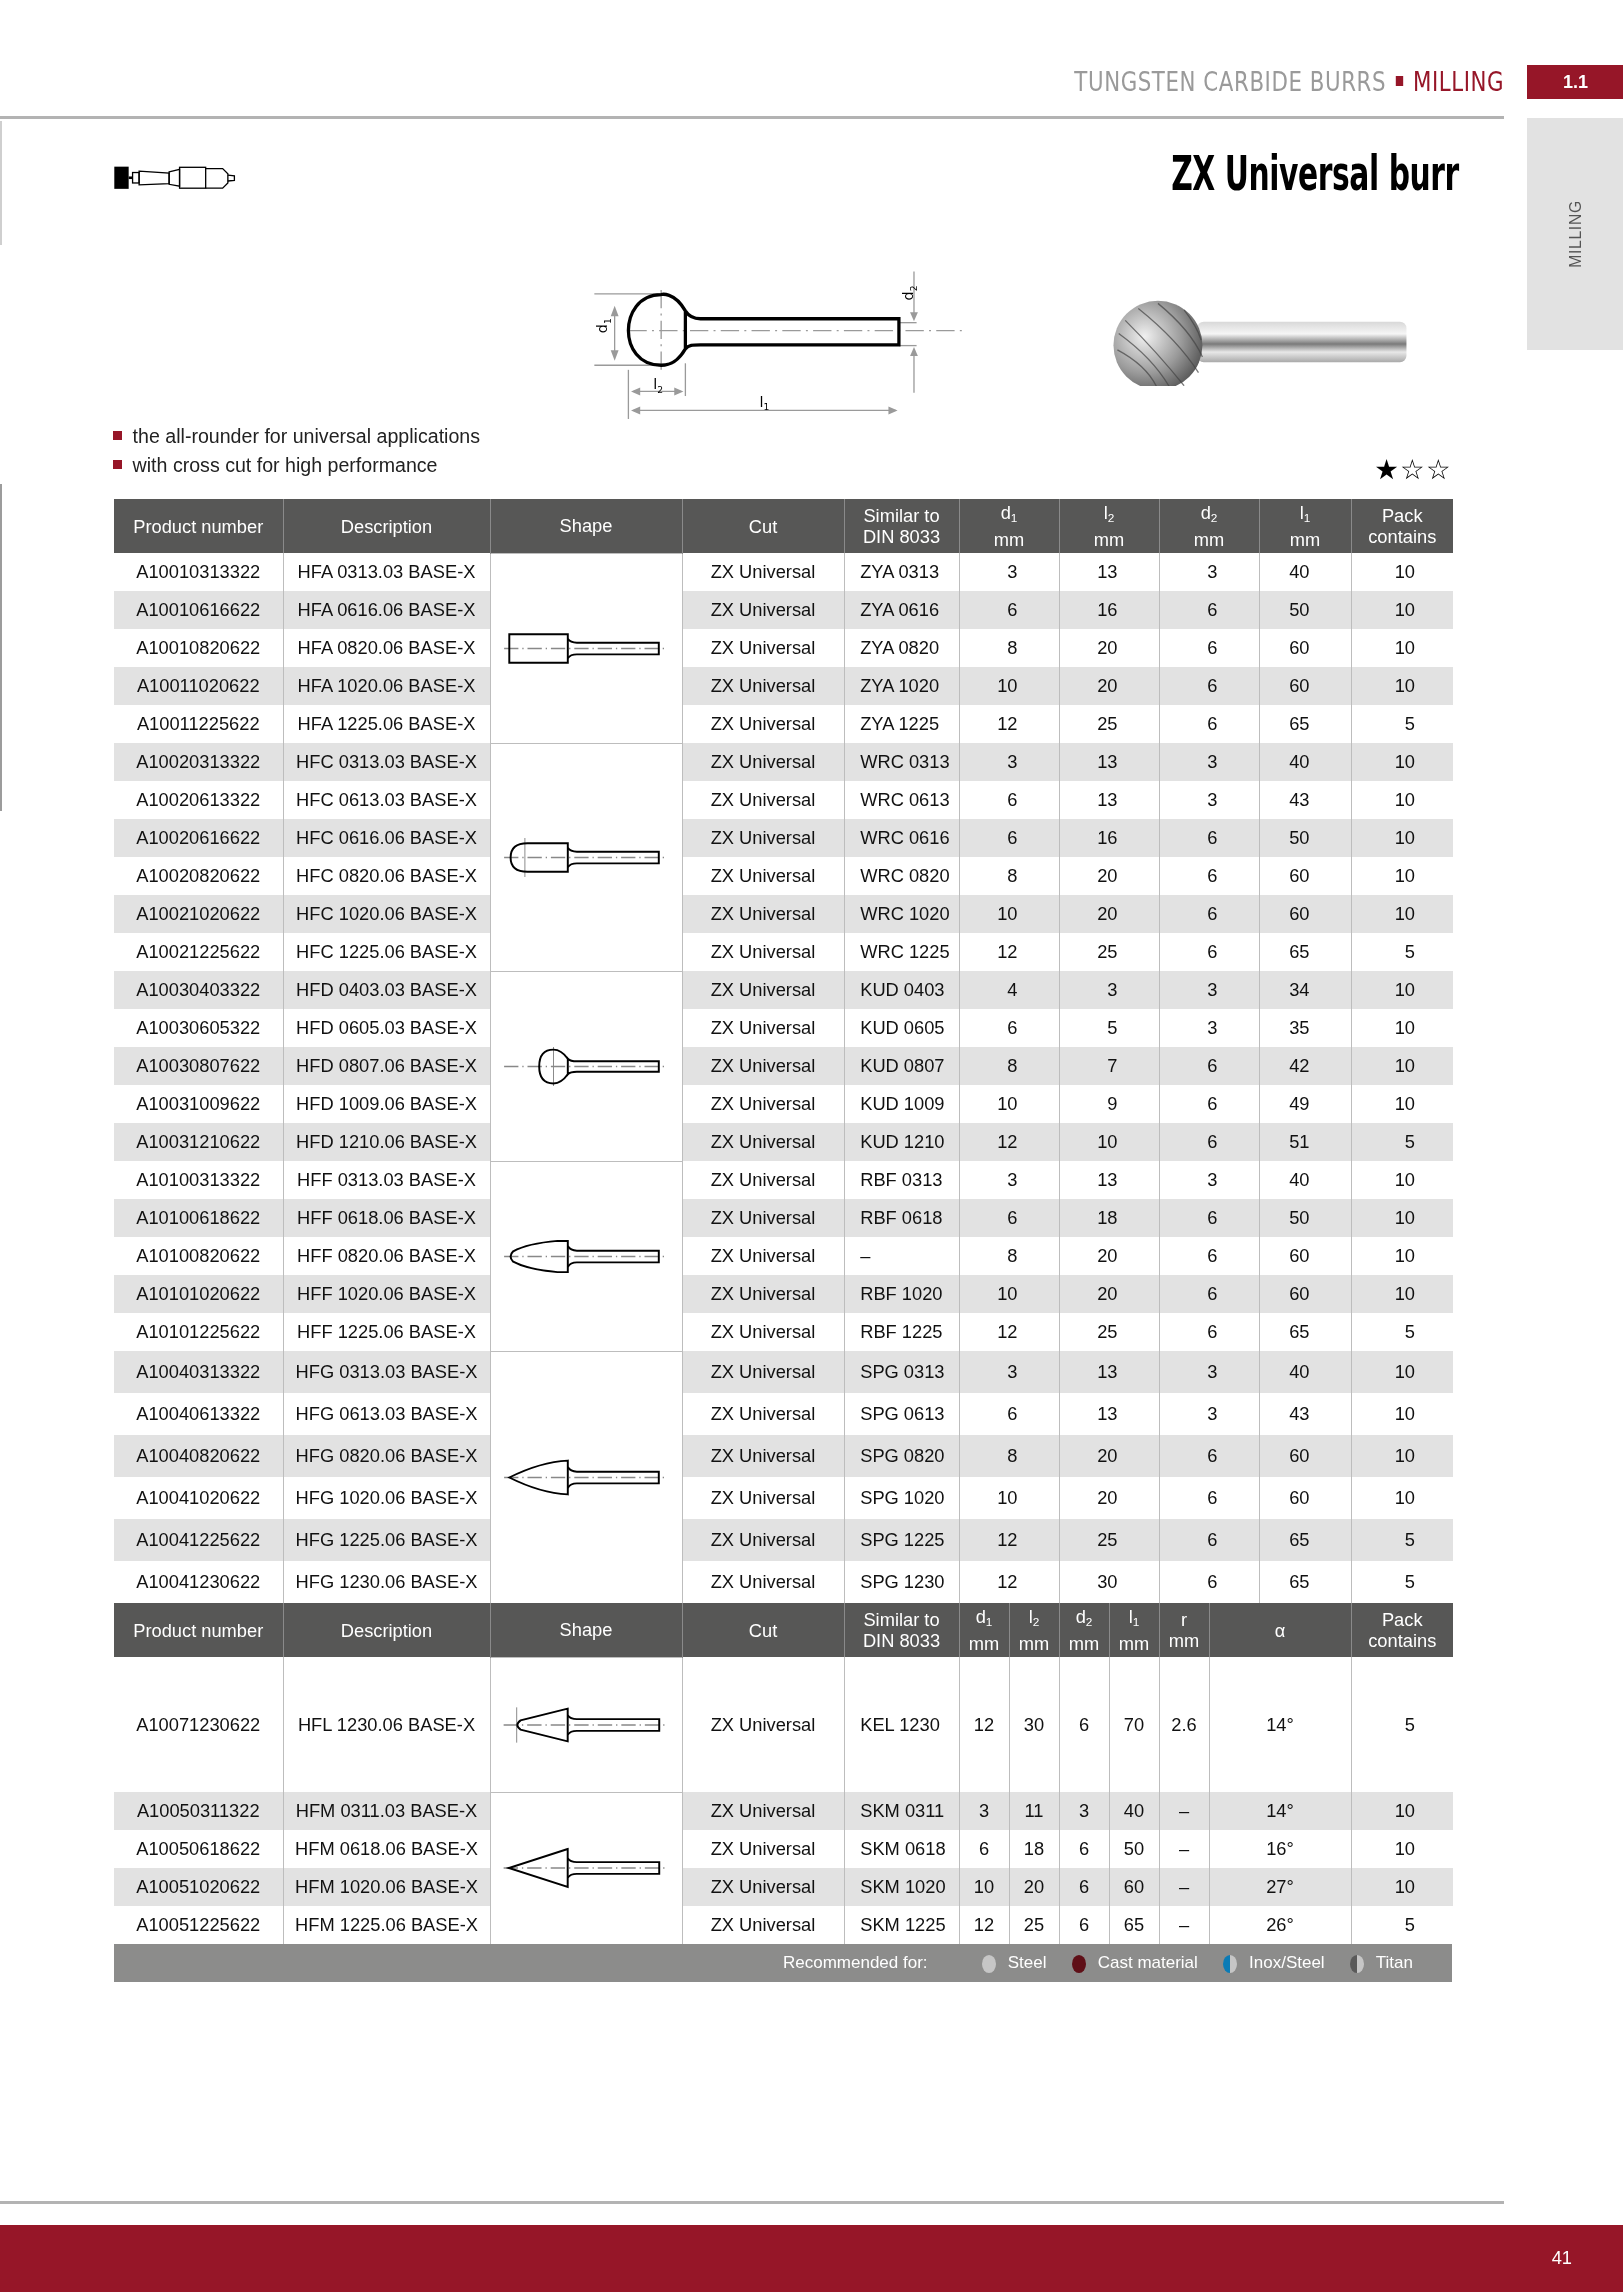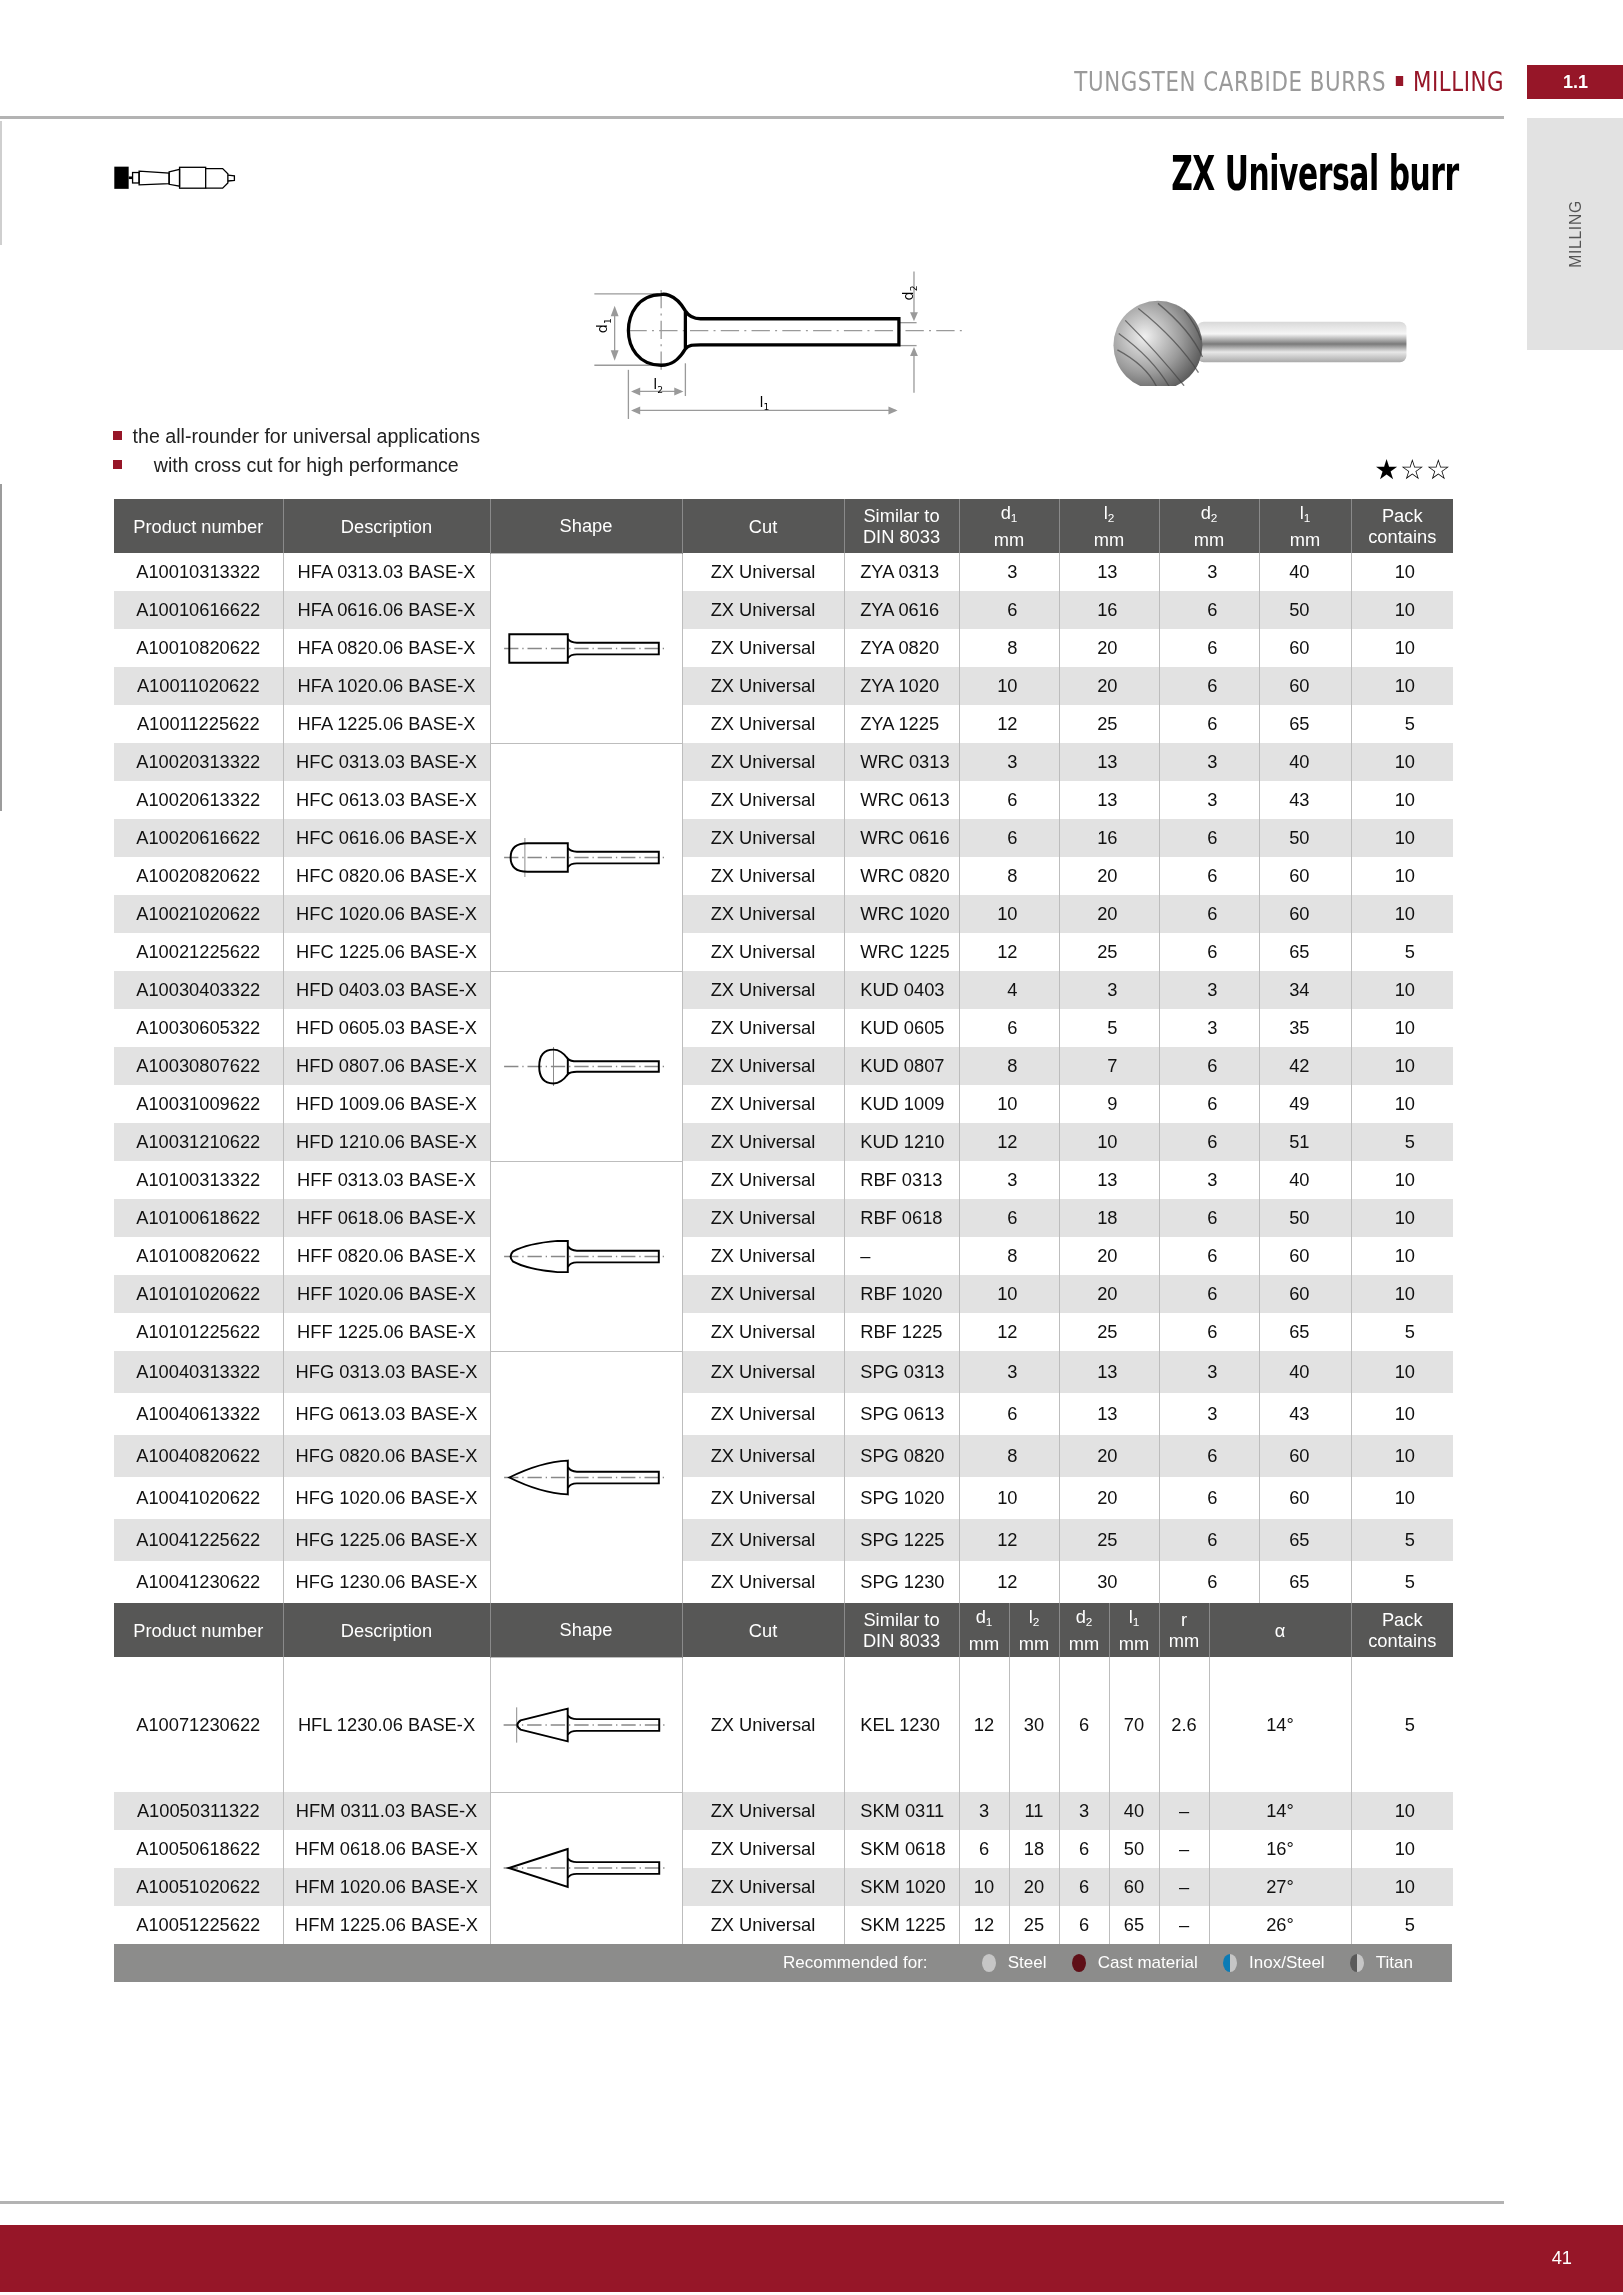--- a/index.html
+++ b/index.html
@@ -18,21 +18,21 @@
   .side-tab span { position: absolute; left: 50%; top: 50%; transform: translate(-50%, -50%) rotate(-90deg); font-size: 15.7px; color: #555; letter-spacing: 0.7px; white-space: nowrap; }
   .left-edge1 { position: absolute; left: 0; top: 121px; width: 2px; height: 124px; background: #cfcfcf; }
   .left-edge2 { position: absolute; left: 0; top: 484px; width: 2px; height: 327px; background: #9c9c9c; }
 
   
   .tool-icon { position: absolute; left: 113px; top: 164px; width: 124px; height: 27.5px; }
   .page-title { position: absolute; right: 164px; top: 145px; font-family: "DejaVu Sans", sans-serif; font-weight: bold; font-size: 48px; transform: scaleX(0.62); transform-origin: right center; white-space: nowrap; color: #000; letter-spacing: -0.7px; }
   .tech-drawing { position: absolute; left: 576px; top: 265px; width: 393px; height: 154px; }
   .product-photo { position: absolute; left: 1086px; top: 294px; width: 327px; height: 92px; }
 
-  .bullets { position: absolute; left: 113px; top: 422px; list-style: none; text-align: center; }
+  .bullets { position: absolute; left: 113px; top: 422px; list-style: none; }
   .bullets li { font-size: 19.6px; color: #222; line-height: 29px; height: 29px; position: relative; padding-left: 19.6px; }
   .bullets li::before { content: ""; position: absolute; left: 0; top: 9.2px; width: 9.2px; height: 9.2px; background: #961628; }
   .rating { position: absolute; right: 171px; top: 453px; font-size: 27.5px; letter-spacing: 1.3px; color: #000; line-height: 33px; }
 
   
   .tbl { position: absolute; left: 114px; top: 499px; width: 1338px; border-collapse: collapse; table-layout: fixed; }
   .tbl th, .tbl td { font-size: 18.3px; text-align: center; vertical-align: middle; white-space: nowrap; overflow: hidden; }
   .tbl thead th, .tbl tr.hdr2 th { background: #575756; color: #fff; font-weight: normal; line-height: 21px; border-left: 1.3px solid #8a8a8a; height: 54px; padding: 0 1.3px; }
   .tbl thead th:first-child, .tbl tr.hdr2 th:first-child { border-left: none; margin-top: 29px; }
   .tbl tbody td { height: 38px; border-left: 1.3px solid #bdbdbd; color: #111; }
@@ -43,21 +43,21 @@
   .tbl td.num2 { text-align: center; }
   .tbl td.din { text-align: left; padding-left: 15.7px; margin-left: 16px; }
   .tbl td.pack { text-align: right; padding-right: 38px; }
   .tbl tr.tall td { height: 135px; }
   .tbl tr.g6 td { height: 42px; }
   .sub { font-size: 11.8px; vertical-align: -2.6px; }
   .shape svg { display: block; margin: 0 auto; }
 
   .legend-bar { position: absolute; left: 114px; top: 1944px; width: 1338px; height: 38px; background: #8c8c8b; color: #fff; font-size: 17px; display: flex; justify-content: flex-end; align-items: center; padding-right: 39px; gap: 0; }
   .legend-bar .lbl { margin-right: 29px; }
-  .legend-item { display: flex; align-items: center; margin-left: 25px; }
+  .legend-item { display: flex; align-items: flex-end; margin-left: 25px; }
   .legend-item .dot { width: 14.4px; height: 18.3px; border-radius: 50%; margin-right: 11.8px; }
 
   .footer-rule { position: absolute; left: 0; top: 2201px; width: 1504px; height: 2.6px; background: #b3b3b3; }
   .footer-bar { position: absolute; left: 0; top: 2225px; width: 1623px; height: 67px; background: #961628; }
   .footer-bar .pg { position: absolute; right: 51px; top: 22px; color: #fff; font-size: 18.3px; }
 </style>
 </head>
 <body>
 
 <div class="top-header">

